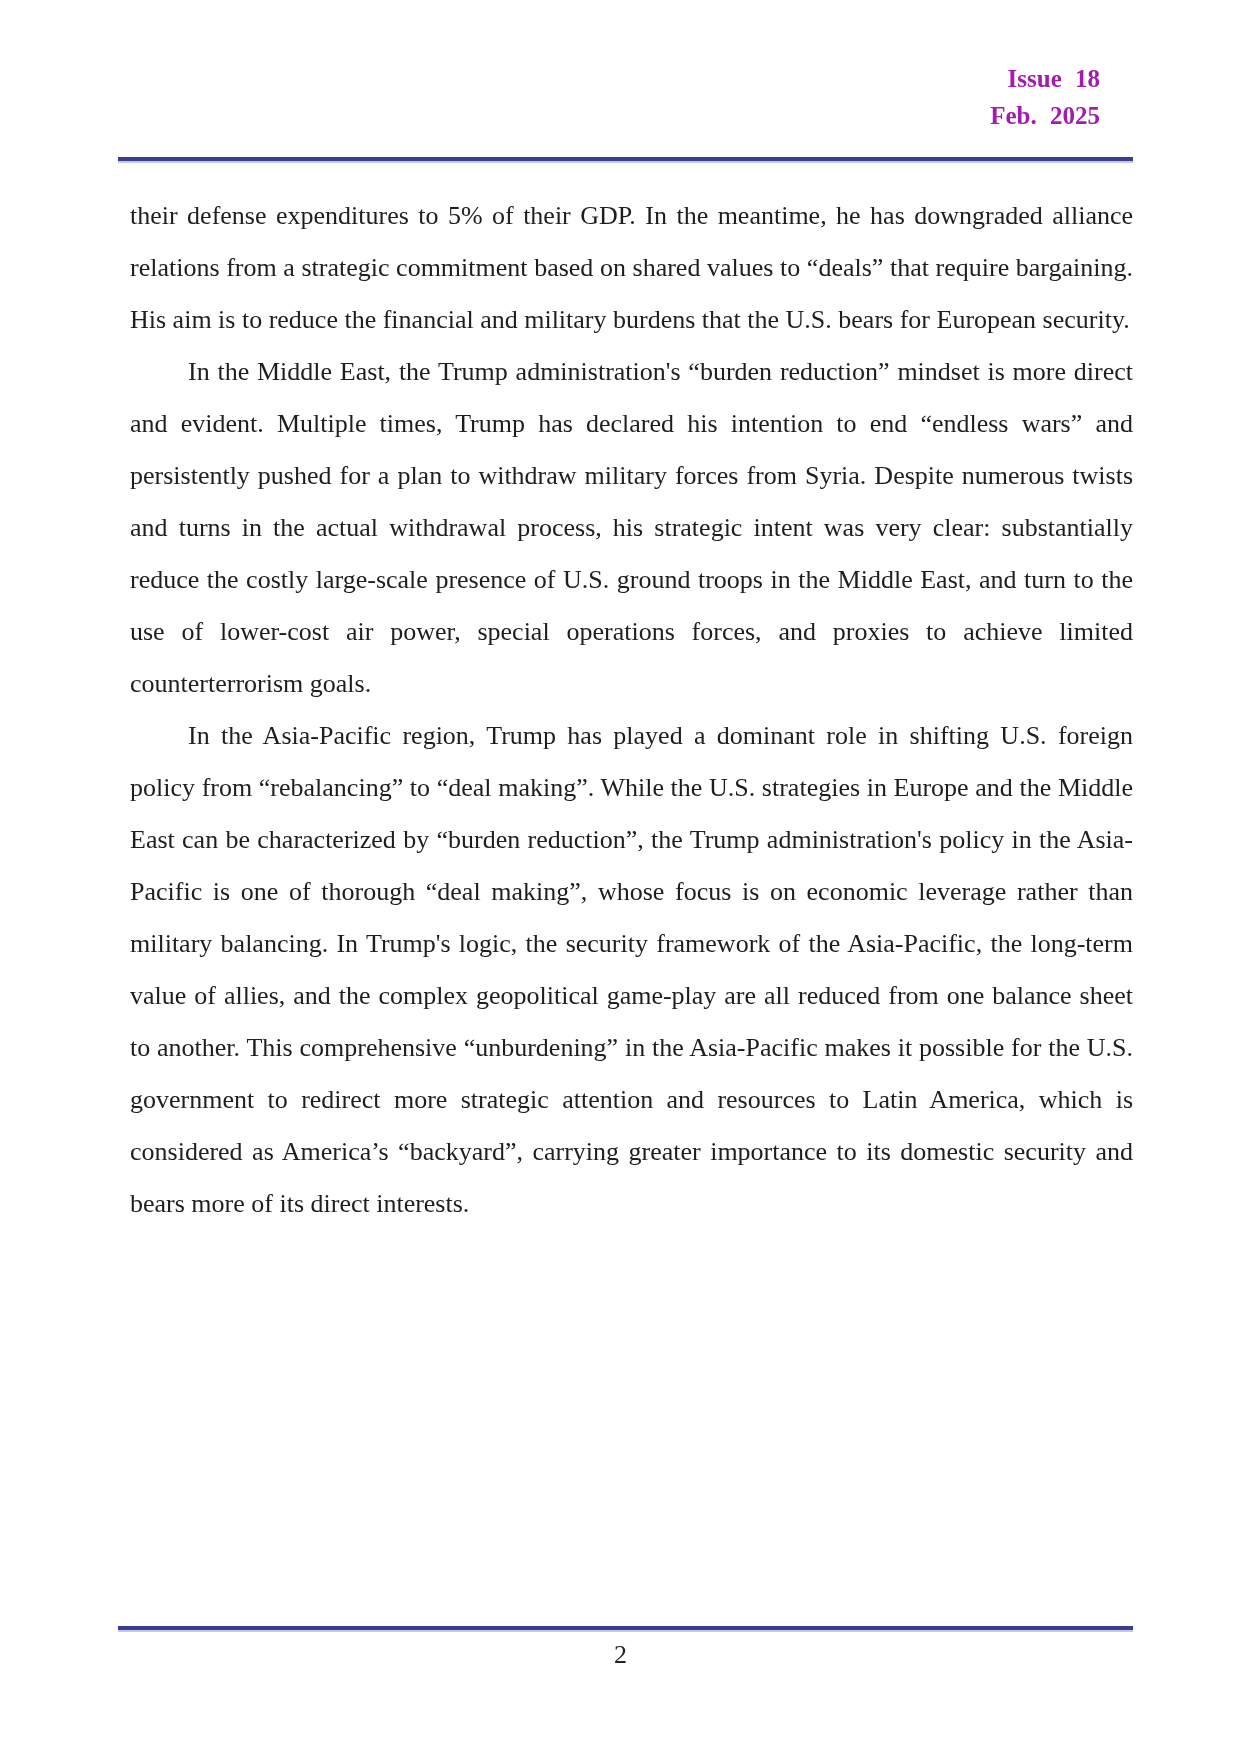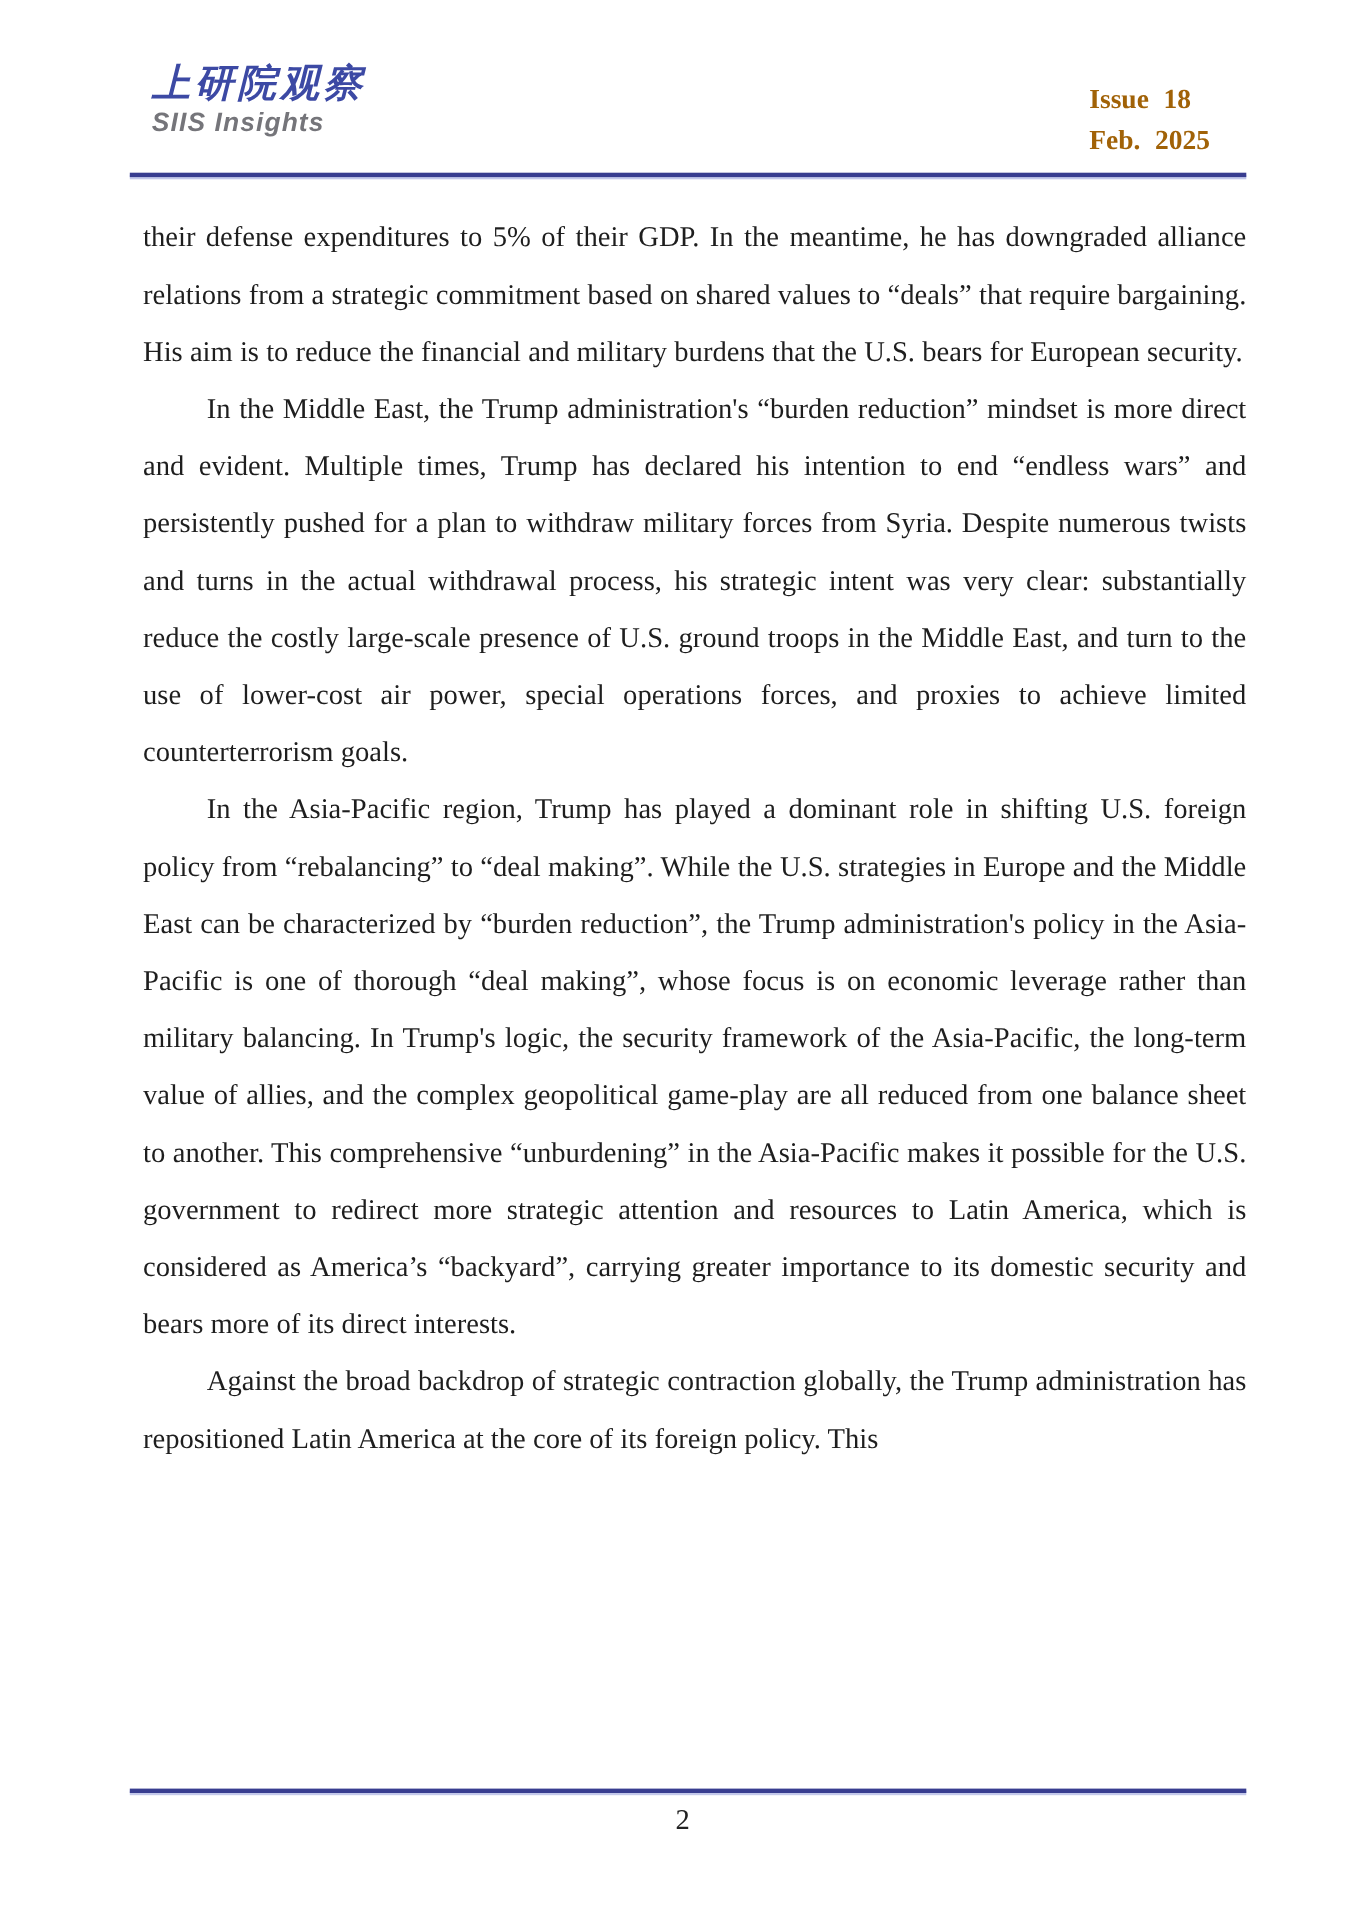--- a/index.html
+++ b/index.html
@@ -20,22 +20,23 @@
     font-size:35px; letter-spacing:4px; line-height:44px;
     white-space:nowrap;
   }
   .logo-en {
     color:#75757a;
     font-family:"Liberation Sans", sans-serif;
     font-weight:bold; font-style:italic;
     font-size:24px; letter-spacing:1px; line-height:28px;
   }
   .issue-block {
-    position:absolute; right:141px; top:72px;
-    color:#a16207;
+    position:absolute; right:141px; top:60px;
+    text-align:right;
+    color:#a21caf;
     font-family:"Liberation Serif", serif;
     font-weight:bold;
     font-size:25px; line-height:37px;
     word-spacing:7px;
     white-space:nowrap;
   }
 
   .rule {
     position:absolute; left:118px; right:108px; height:4px;
     background:#383d90;
@@ -69,35 +70,30 @@
     color:#222222;
     font-size:26px;
     font-family:"Liberation Serif", serif;
   }
 </style>
 </head>
 <body>
 
 <div class="page">
 
-  <div class="logo">
-    <div class="logo-cn">上研院观察</div>
-    <div class="logo-en">SIIS Insights</div>
-  </div>
 
   <div class="issue-block">
     <div>Issue 18</div>
     <div>Feb. 2025</div>
   </div>
 
   <div class="rule header-rule"></div>
 
   <main class="article">
       <p class="para"><span>their defense expenditures to 5% of their GDP. In the meantime, he has downgraded alliance relations from a strategic commitment based on shared values to “deals” that require bargaining. His aim is to reduce the financial and military burdens that the U.S. bears for European security.</span></p>
       <p class="para indent"><span class="bold">In the Middle East, the Trump administration's “burden reduction” mindset is more direct and evident.</span><span> Multiple times, Trump has declared his intention to end “endless wars” and persistently pushed for a plan to withdraw military forces from Syria. Despite numerous twists and turns in the actual withdrawal process, his strategic intent was very clear: substantially reduce the costly large-scale presence of U.S. ground troops in the Middle East, and turn to the use of lower-cost air power, special operations forces, and proxies to achieve limited counterterrorism goals.</span></p>
       <p class="para indent"><span class="bold">In the Asia-Pacific region, Trump has played a dominant role in shifting U.S. foreign policy from “rebalancing” to “deal making”.</span><span> While the U.S. strategies in Europe and the Middle East can be characterized by “burden reduction”, the Trump administration's policy in the Asia-Pacific is one of thorough “deal making”, whose focus is on economic leverage rather than military balancing. In Trump's logic, the security framework of the Asia-Pacific, the long-term value of allies, and the complex geopolitical game-play are all reduced from one balance sheet to another. This comprehensive “unburdening” in the Asia-Pacific makes it possible for the U.S. government to redirect more strategic attention and resources to Latin America, which is considered as America’s “backyard”, carrying greater importance to its domestic security and bears more of its direct interests.</span></p>
-      <p class="para indent"><span>Against the broad backdrop of strategic contraction globally, the Trump administration has repositioned Latin America at the core of its foreign policy. This</span></p>
     </main>
 
   <div class="rule footer-rule"></div>
   <div class="page-number">2</div>
 
 </div>
 
 </body></html>

